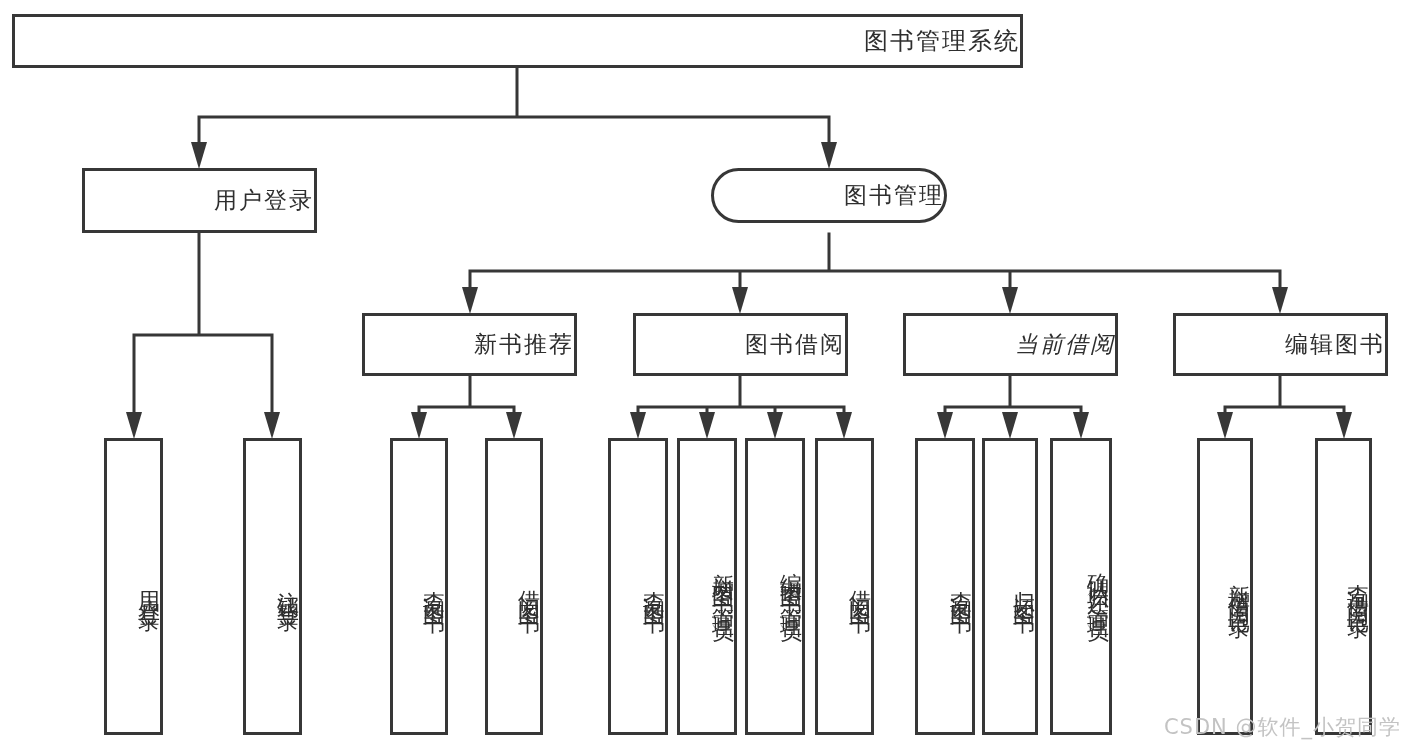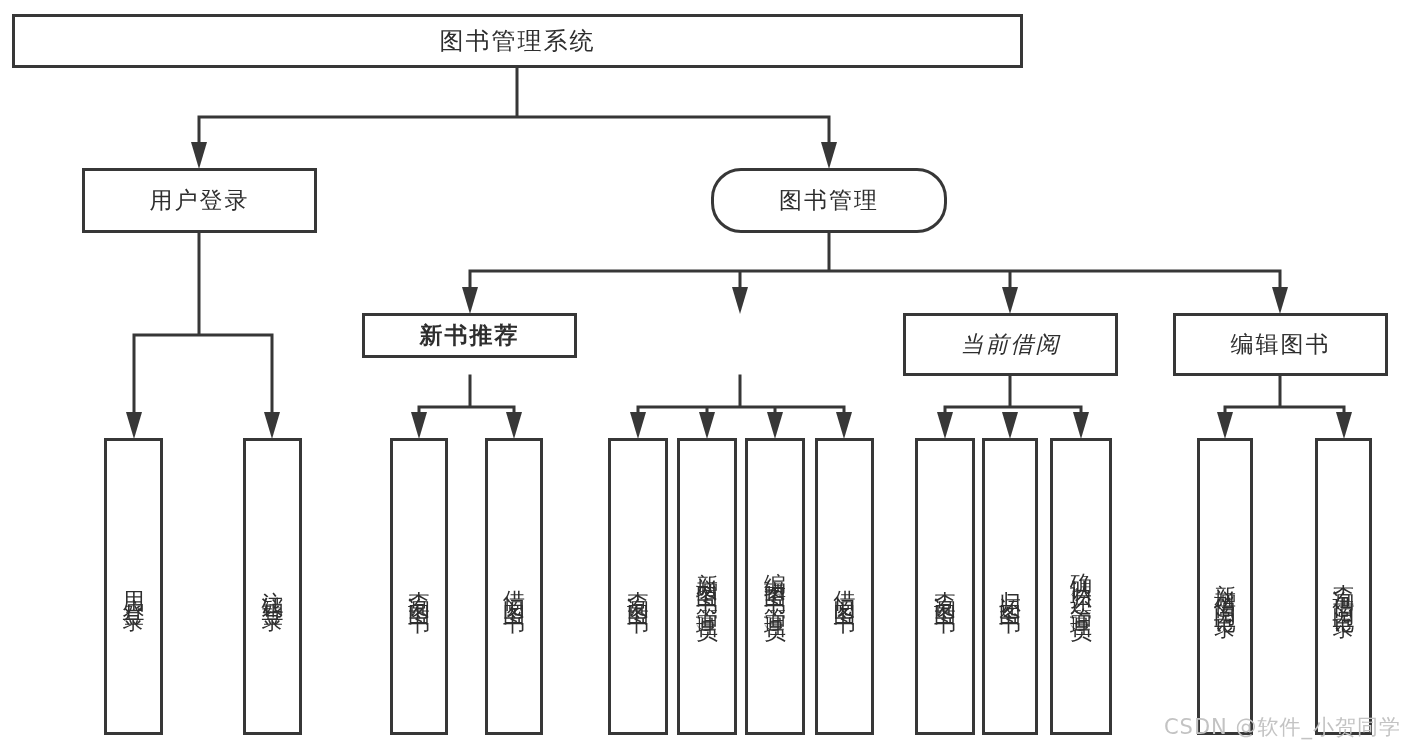--- a/index.html
+++ b/index.html
@@ -8,21 +8,21 @@
     overflow:hidden;
     font-family:"DejaVu Sans","Liberation Sans",sans-serif;
     color:#2e2e2e;
   }
   .connectors { position:absolute; left:0; top:0; width:1405px; height:747px; }
   .connectors path { stroke:#373737; stroke-width:3; fill:none; stroke-linecap:square; }
   .connectors polygon { fill:#373737; stroke:none; }
   .node {
     position:absolute; box-sizing:border-box; background:#ffffff;
     border:3px solid #373737;
-    display:flex; align-items:center; justify-content:center;
+    display:flex; align-items:center; justify-content:flex-end;
     text-align:center;
   }
   .node.h { font-size:23px; letter-spacing:2px; white-space:nowrap; }
   .node.root { font-size:24px; }
   .node.v span {
     writing-mode:vertical-rl; text-orientation:mixed;
     font-size:22px; line-height:1.0; letter-spacing:7px;
     display:block;
   }
   .watermark {
@@ -86,26 +86,29 @@
     </g>
   </svg>
 
   <div class="node h root" style="left:12px; top:14px; width:1011px; height:54px;">
     <span>图书管理系统</span>
   </div>
 
   <div class="node h" style="left:82px; top:168px; width:235px; height:65px;">
     <span>用户登录</span>
   </div>
-  <div class="node h" style="left:711px; top:168px; width:236px; height:65px;border-radius:30px;">
+  <div class="node h" style="left:711px; top:168px; width:236px; height:55px;border-radius:30px;">
     <span>图书管理</span>
   </div>
 
-  <div class="node h" style="left:362px; top:313px; width:215px; height:45px;font-weight:bold;">
+  <div class="node h" style="left:362px; top:313px; width:215px; height:63px;">
     <span>新书推荐</span>
+  </div>
+  <div class="node h" style="left:633px; top:313px; width:215px; height:63px;">
+    <span>图书借阅</span>
   </div>
   <div class="node h" style="left:903px; top:313px; width:215px; height:63px;font-style:italic;">
     <span>当前借阅</span>
   </div>
   <div class="node h" style="left:1173px; top:313px; width:215px; height:63px;">
     <span>编辑图书</span>
   </div>
 
   <div class="node v" style="left:104px; top:438px; width:59px; height:297px;">
     <span>用户登录</span>

